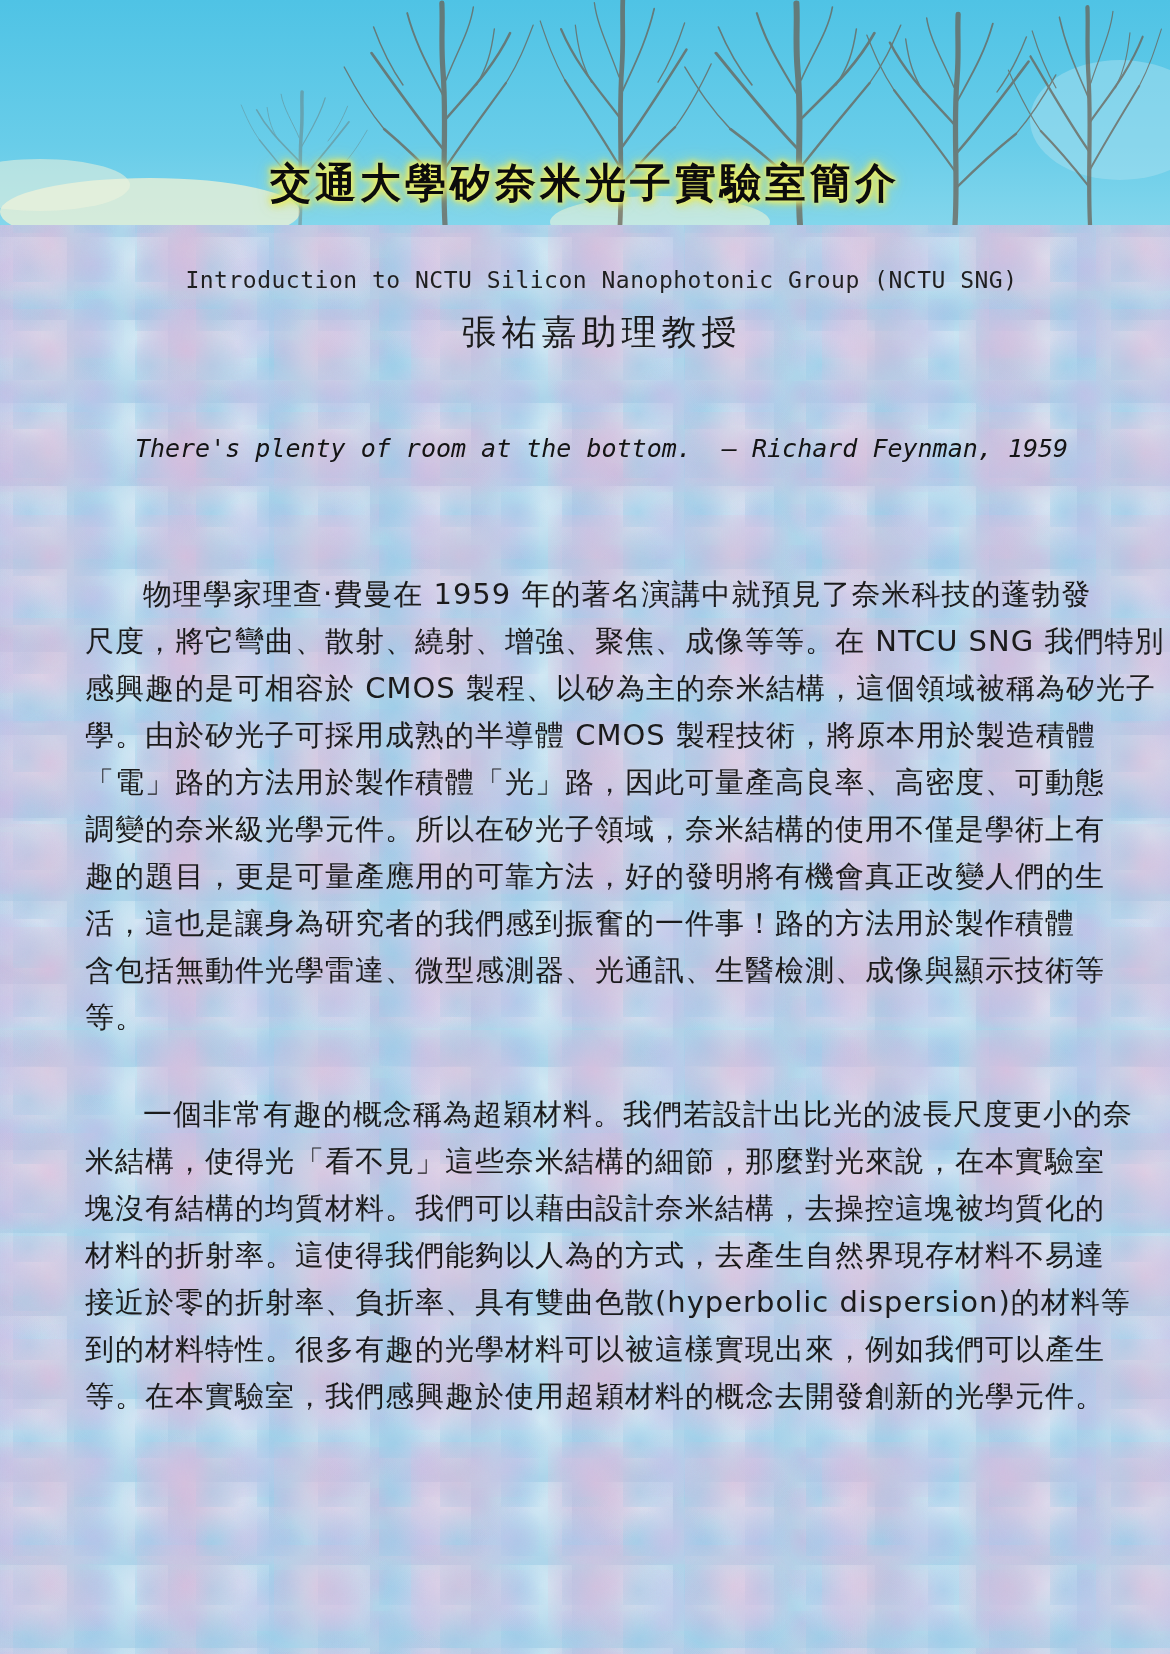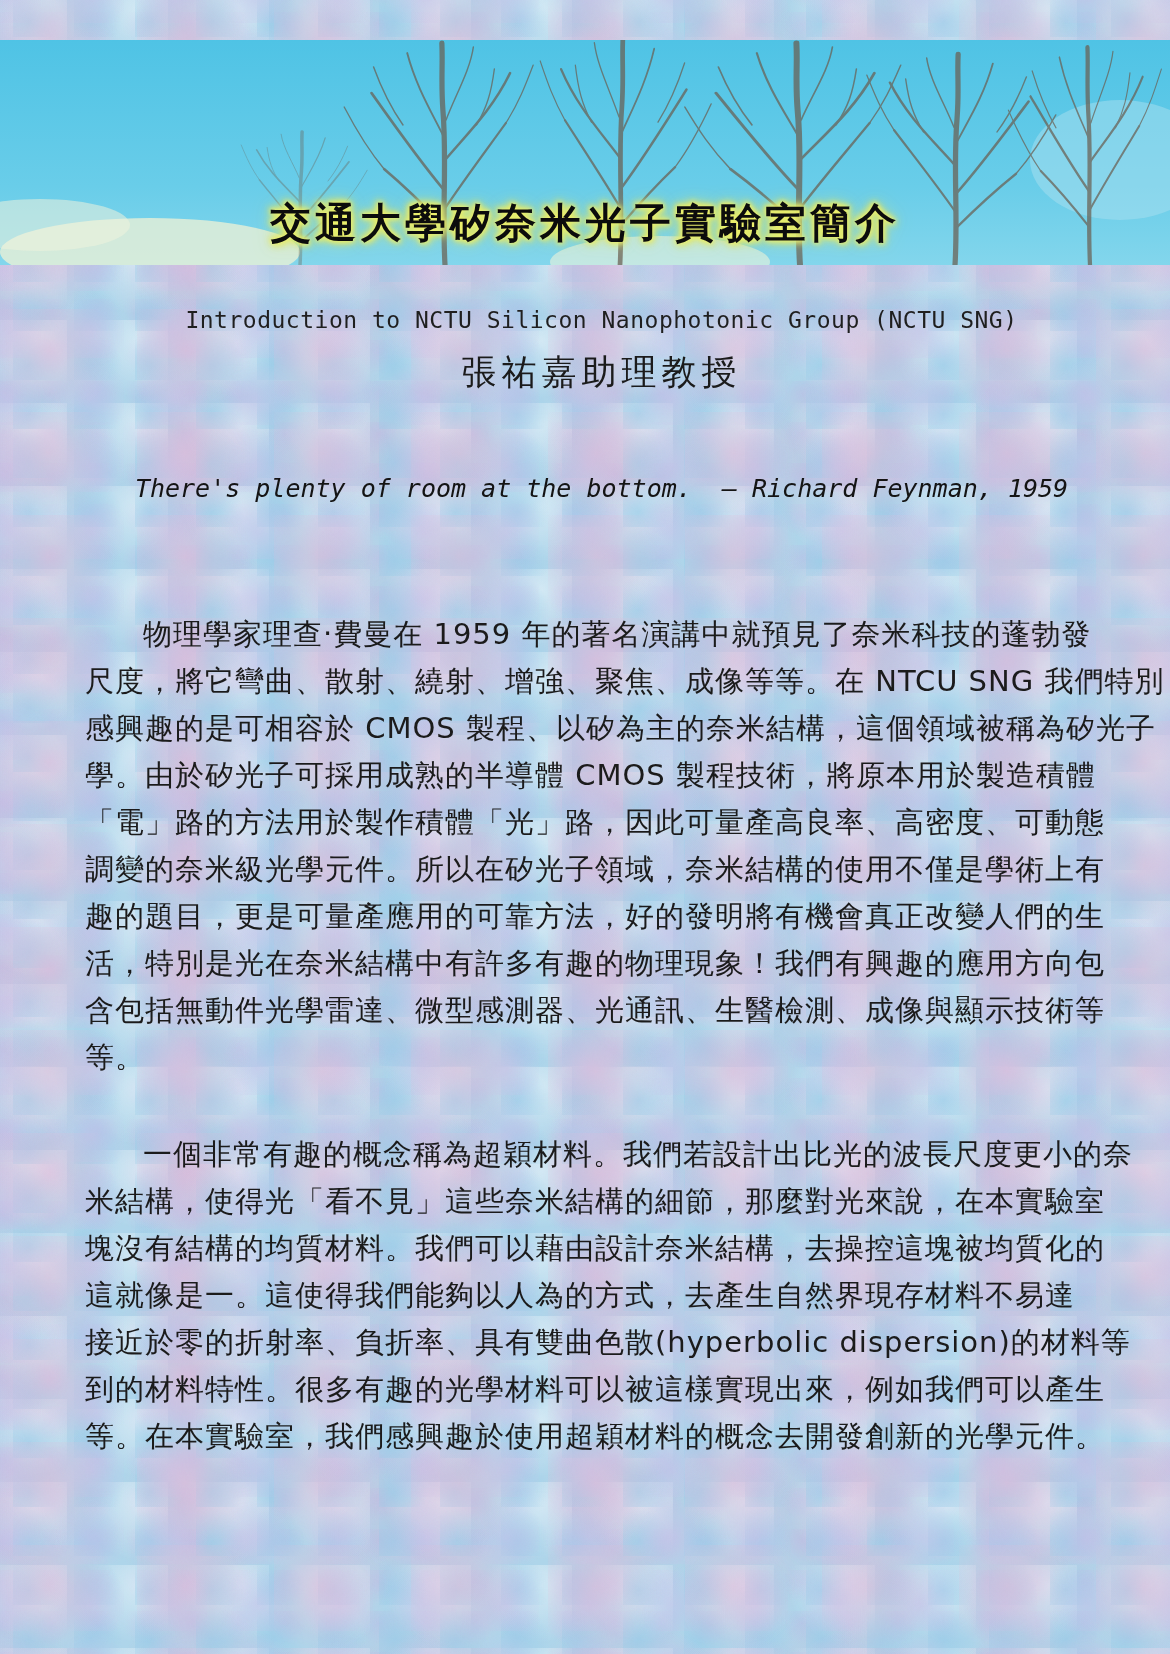--- a/index.html
+++ b/index.html
@@ -24,21 +24,20 @@
       radial-gradient(circle at 45% 30%, rgba(186,182,229,0.4) 0%, rgba(186,182,229,0) 55%);
     background-size:137px 103px, 83px 67px, 61px 49px, 101px 83px, 211px 177px, 47px 41px;
     background-position:0 0, 41px 23px, 13px 37px, 67px 71px, 97px 13px, 29px 53px;
   }
   
   .hero{
     position:relative;
     width:1170px;
     height:225px;
     overflow:hidden;
-    margin-top:40px;
   }
   .hero svg{display:block;}
   .page-title{
     position:absolute;
     left:0; right:0;
     top:156px;
     margin:0;
     text-align:center;
     font-size:41px;
     font-weight:bold;
@@ -146,29 +145,29 @@
     <div class="quote">There's plenty of room at the bottom.  – Richard Feynman, 1959</div>
     <div class="paragraphs" id="paragraphs">
         <div class="para">
           <div class="text-line">物理學家理查‧費曼在 1959 年的著名演講中就預見了奈米科技的蓬勃發</div>
           <div class="text-line">尺度，將它彎曲、散射、繞射、增強、聚焦、成像等等。在 NTCU SNG 我們特別</div>
           <div class="text-line">感興趣的是可相容於 CMOS 製程、以矽為主的奈米結構，這個領域被稱為矽光子</div>
           <div class="text-line">學。由於矽光子可採用成熟的半導體 CMOS 製程技術，將原本用於製造積體</div>
           <div class="text-line">「電」路的方法用於製作積體「光」路，因此可量產高良率、高密度、可動態</div>
           <div class="text-line">調變的奈米級光學元件。所以在矽光子領域，奈米結構的使用不僅是學術上有</div>
           <div class="text-line">趣的題目，更是可量產應用的可靠方法，好的發明將有機會真正改變人們的生</div>
-          <div class="text-line">活，特別是光在奈米結構中有許多有趣的物理現象！我們有興趣的應用方向包</div>
+          <div class="text-line">活，這也是讓身為研究者的我們感到振奮的一件事！路的方法用於製作積體</div>
           <div class="text-line">含包括無動件光學雷達、微型感測器、光通訊、生醫檢測、成像與顯示技術等</div>
           <div class="text-line">等。</div>
         </div>
         <div class="para">
           <div class="text-line">一個非常有趣的概念稱為超穎材料。我們若設計出比光的波長尺度更小的奈</div>
           <div class="text-line">米結構，使得光「看不見」這些奈米結構的細節，那麼對光來說，在本實驗室</div>
           <div class="text-line">塊沒有結構的均質材料。我們可以藉由設計奈米結構，去操控這塊被均質化的</div>
-          <div class="text-line">這就像是一。這使得我們能夠以人為的方式，去產生自然界現存材料不易達</div>
+          <div class="text-line">材料的折射率。這使得我們能夠以人為的方式，去產生自然界現存材料不易達</div>
           <div class="text-line">接近於零的折射率、負折率、具有雙曲色散(hyperbolic dispersion)的材料等</div>
           <div class="text-line">到的材料特性。很多有趣的光學材料可以被這樣實現出來，例如我們可以產生</div>
           <div class="text-line">等。在本實驗室，我們感興趣於使用超穎材料的概念去開發創新的光學元件。</div>
         </div>
       </div>
   </div>
 
 </div>
 
 </body></html>

